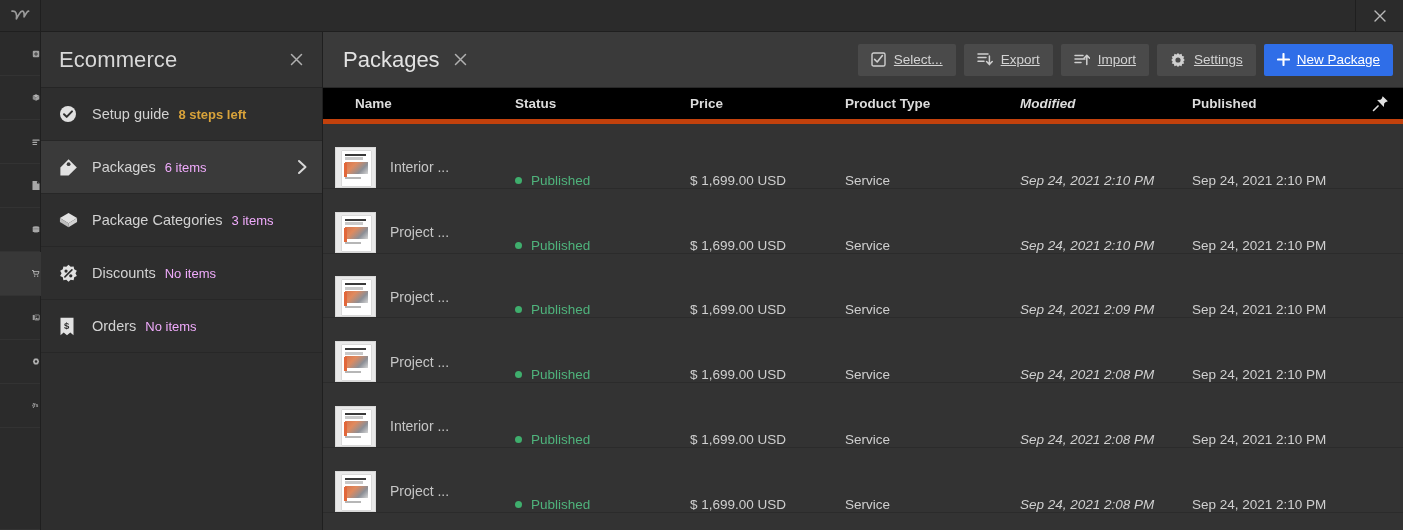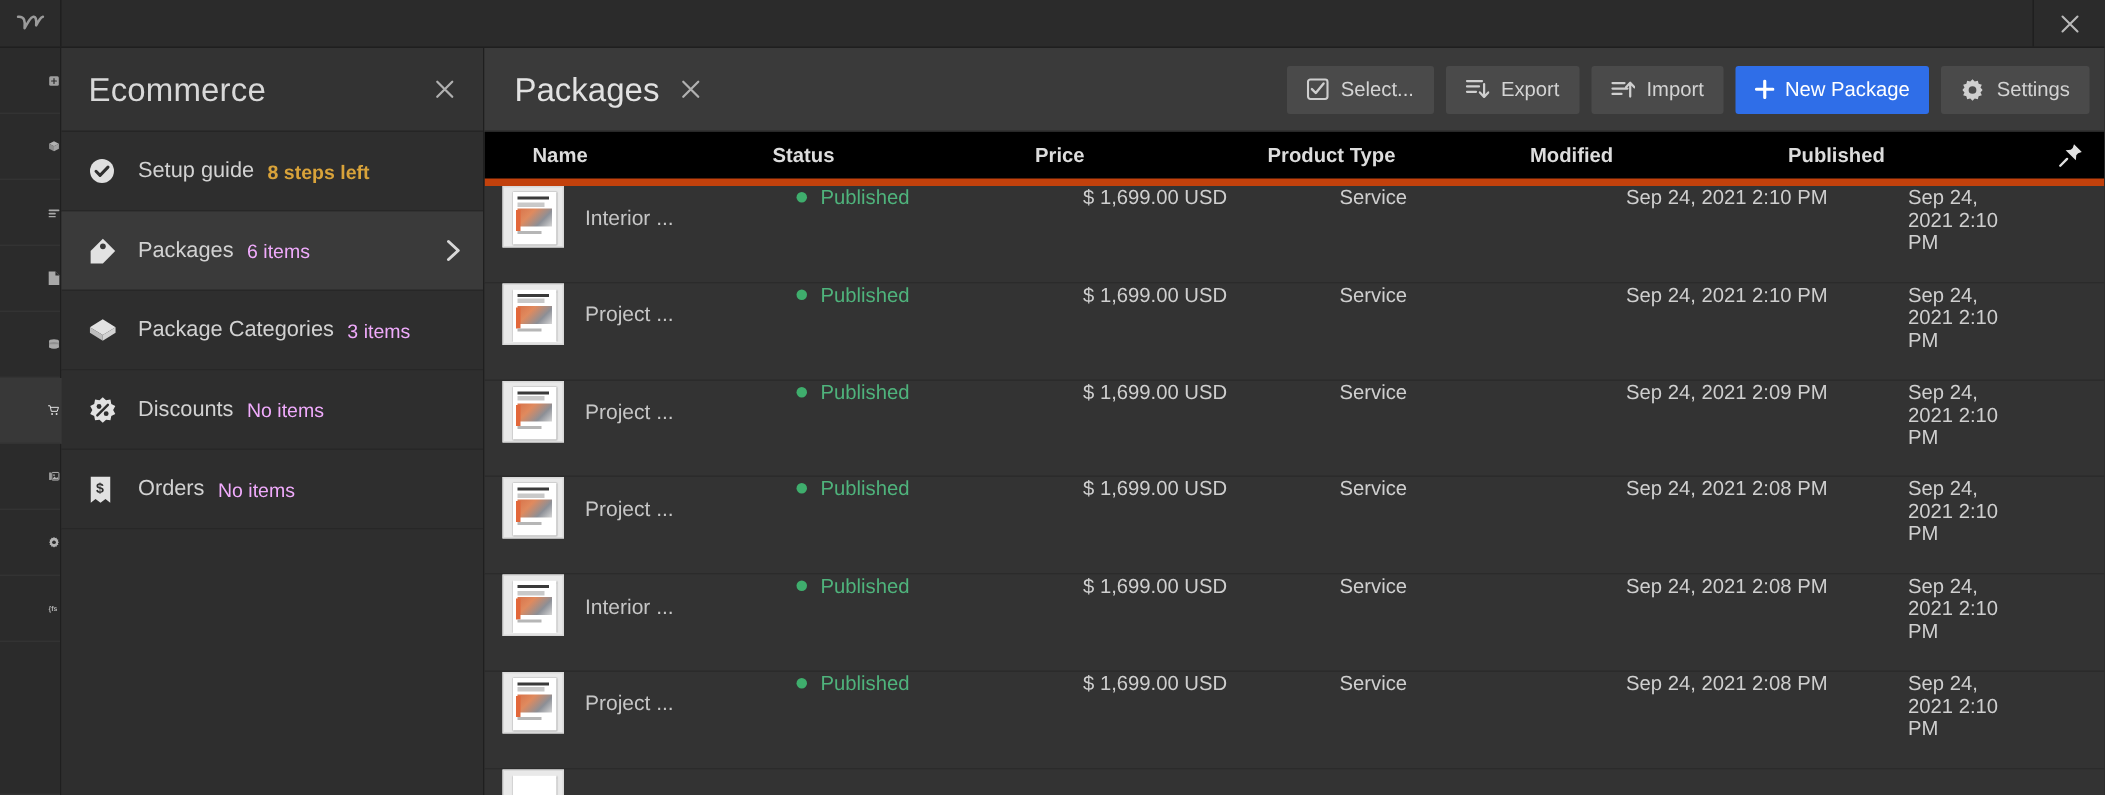--- a/index.html
+++ b/index.html
@@ -87,44 +87,44 @@
   .search-box .sicon { display: flex; margin-right: 8px; }
   .search-box input {
     background: transparent; border: 0; outline: none; color: #cfcfcf;
     font-size: 13.5px; font-family: "Liberation Sans", sans-serif; width: 100%;
   }
   .search-box input::placeholder { color: #868686; }
 
   .tbtn {
     height: 32px; background: #4a4a4a; border-radius: 2px; display: flex; align-items: center;
     padding: 0 13px; margin-left: 8px; cursor: pointer; color: #d3d3d3; font-size: 13.5px;
-    border: none; font-family: "Liberation Sans", sans-serif; white-space: nowrap;
+    border: none; font-family: "Liberation Sans", sans-serif; white-space: nowrap; text-decoration: underline;
   }
   .tbtn .bicon { display: flex; margin-right: 8px; }
   .tbtn.primary { background: #2f6ee8; color: #ffffff; }
   .tbtn.primary .bicon { margin-right: 7px; }
 
   
   .table { flex: 1 1 auto; display: flex; flex-direction: column; min-height: 0; overflow: hidden; }
   .thead {
     height: 36px; flex: 0 0 36px; display: flex; align-items: center;
     background: #000000; border-bottom: 5px solid #c2410c; padding-left: 12px;
   }
   .th { font-size: 13.5px; color: #dcdcdc; font-weight: bold; cursor: pointer; }
   .c-name   { flex: 0 0 180px; padding-left: 20px; }
   .c-status { flex: 0 0 175px; }
   .c-price  { flex: 0 0 155px; }
   .c-type   { flex: 0 0 175px; }
-  .c-mod    { flex: 0 0 172px; }
+  .c-mod    { flex: 0 0 172px; font-style: italic; }
   .c-pub    { flex: 1 1 auto; }
   .c-pin    { flex: 0 0 46px; display: flex; align-items: center; justify-content: center; cursor: pointer; }
 
   .trow {
-    height: 64.8px; flex: 0 0 64.8px; display: flex; align-items: flex-start;
-    border-bottom: 1px solid #2b2b2b; padding-left: 12px; background: #333333; cursor: pointer; gap: 16px;
+    height: 64.8px; flex: 0 0 64.8px; display: flex; align-items: flex-end;
+    border-bottom: 1px solid #2b2b2b; padding-left: 12px; background: #333333; cursor: pointer;
   }
   .td { font-size: 13.5px; color: #cfcfcf; }
   .td.c-name { display: flex; align-items: center; padding-left: 0; }
 
   .thumb {
     width: 41px; height: 41px; flex: 0 0 41px; background: #e9e9e9;
     border: 1px solid #d9d9d9; margin-right: 14px; position: relative; overflow: hidden;
   }
   .thumb .sheet {
     position: absolute; left: 6px; top: 3px; width: 29px; height: 35px;
@@ -358,37 +358,37 @@
         <button class="tbtn">
           <span class="bicon">
             <svg width="16" height="15" viewBox="0 0 16 15">
               <path d="M1 3.4 H9 M1 7 H11 M1 10.6 H7" stroke="#cfcfcf" stroke-width="1.5" stroke-linecap="round"></path>
               <path d="M12.8 12.4 V3.4 M10 6.2 L12.8 3.2 L15.6 6.2" fill="none" stroke="#cfcfcf" stroke-width="1.5" stroke-linecap="round" stroke-linejoin="round"></path>
             </svg>
           </span>
           <span>Import</span>
         </button>
 
-        <button class="tbtn primary">
-          <span class="bicon">
-            <svg width="13" height="13" viewBox="0 0 13 13">
-              <path d="M6.5 1 V12 M1 6.5 H12" stroke="#ffffff" stroke-width="2.1" stroke-linecap="round"></path>
-            </svg>
-          </span>
-          <span>New Package</span>
-        </button>
-
         <button class="tbtn">
           <span class="bicon">
             <svg width="16" height="16" viewBox="0 0 18 18">
               <path d="M9 1 L10.7 2.7 L13 2 L13.6 4.4 L16 5 L15 7.2 L16.6 9 L15 10.8 L16 13 L13.6 13.6 L13 16 L10.7 15.3 L9 17 L7.3 15.3 L5 16 L4.4 13.6 L2 13 L3 10.8 L1.4 9 L3 7.2 L2 5 L4.4 4.4 L5 2 L7.3 2.7 Z" fill="#cfcfcf"></path>
               <circle cx="9" cy="9" r="2.9" fill="#4a4a4a"></circle>
             </svg>
           </span>
           <span>Settings</span>
+        </button>
+
+        <button class="tbtn primary">
+          <span class="bicon">
+            <svg width="13" height="13" viewBox="0 0 13 13">
+              <path d="M6.5 1 V12 M1 6.5 H12" stroke="#ffffff" stroke-width="2.1" stroke-linecap="round"></path>
+            </svg>
+          </span>
+          <span>New Package</span>
         </button>
       </div>
 
       <div class="table">
 
         <div class="thead">
           <div class="th c-name">Name</div>
           <div class="th c-status">Status</div>
           <div class="th c-price">Price</div>
           <div class="th c-type">Product Type</div>

